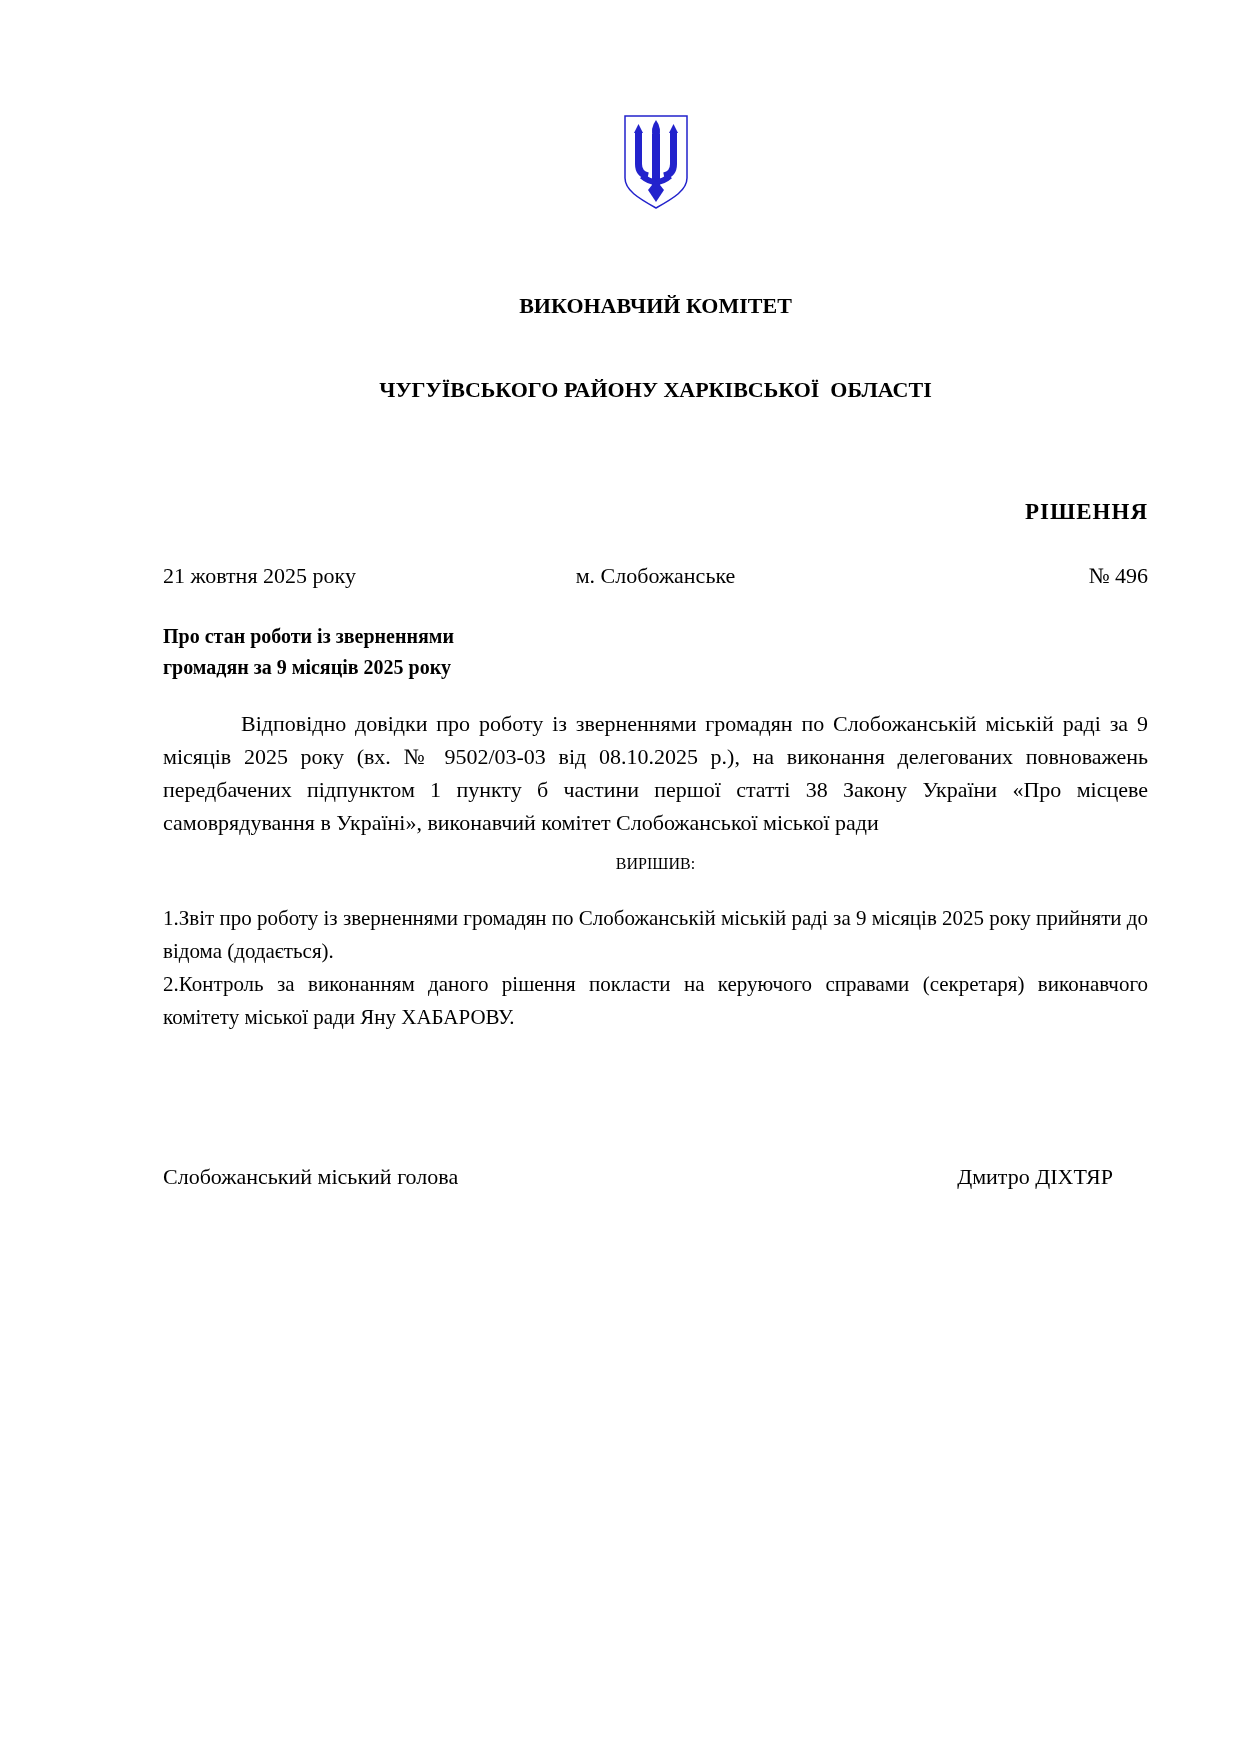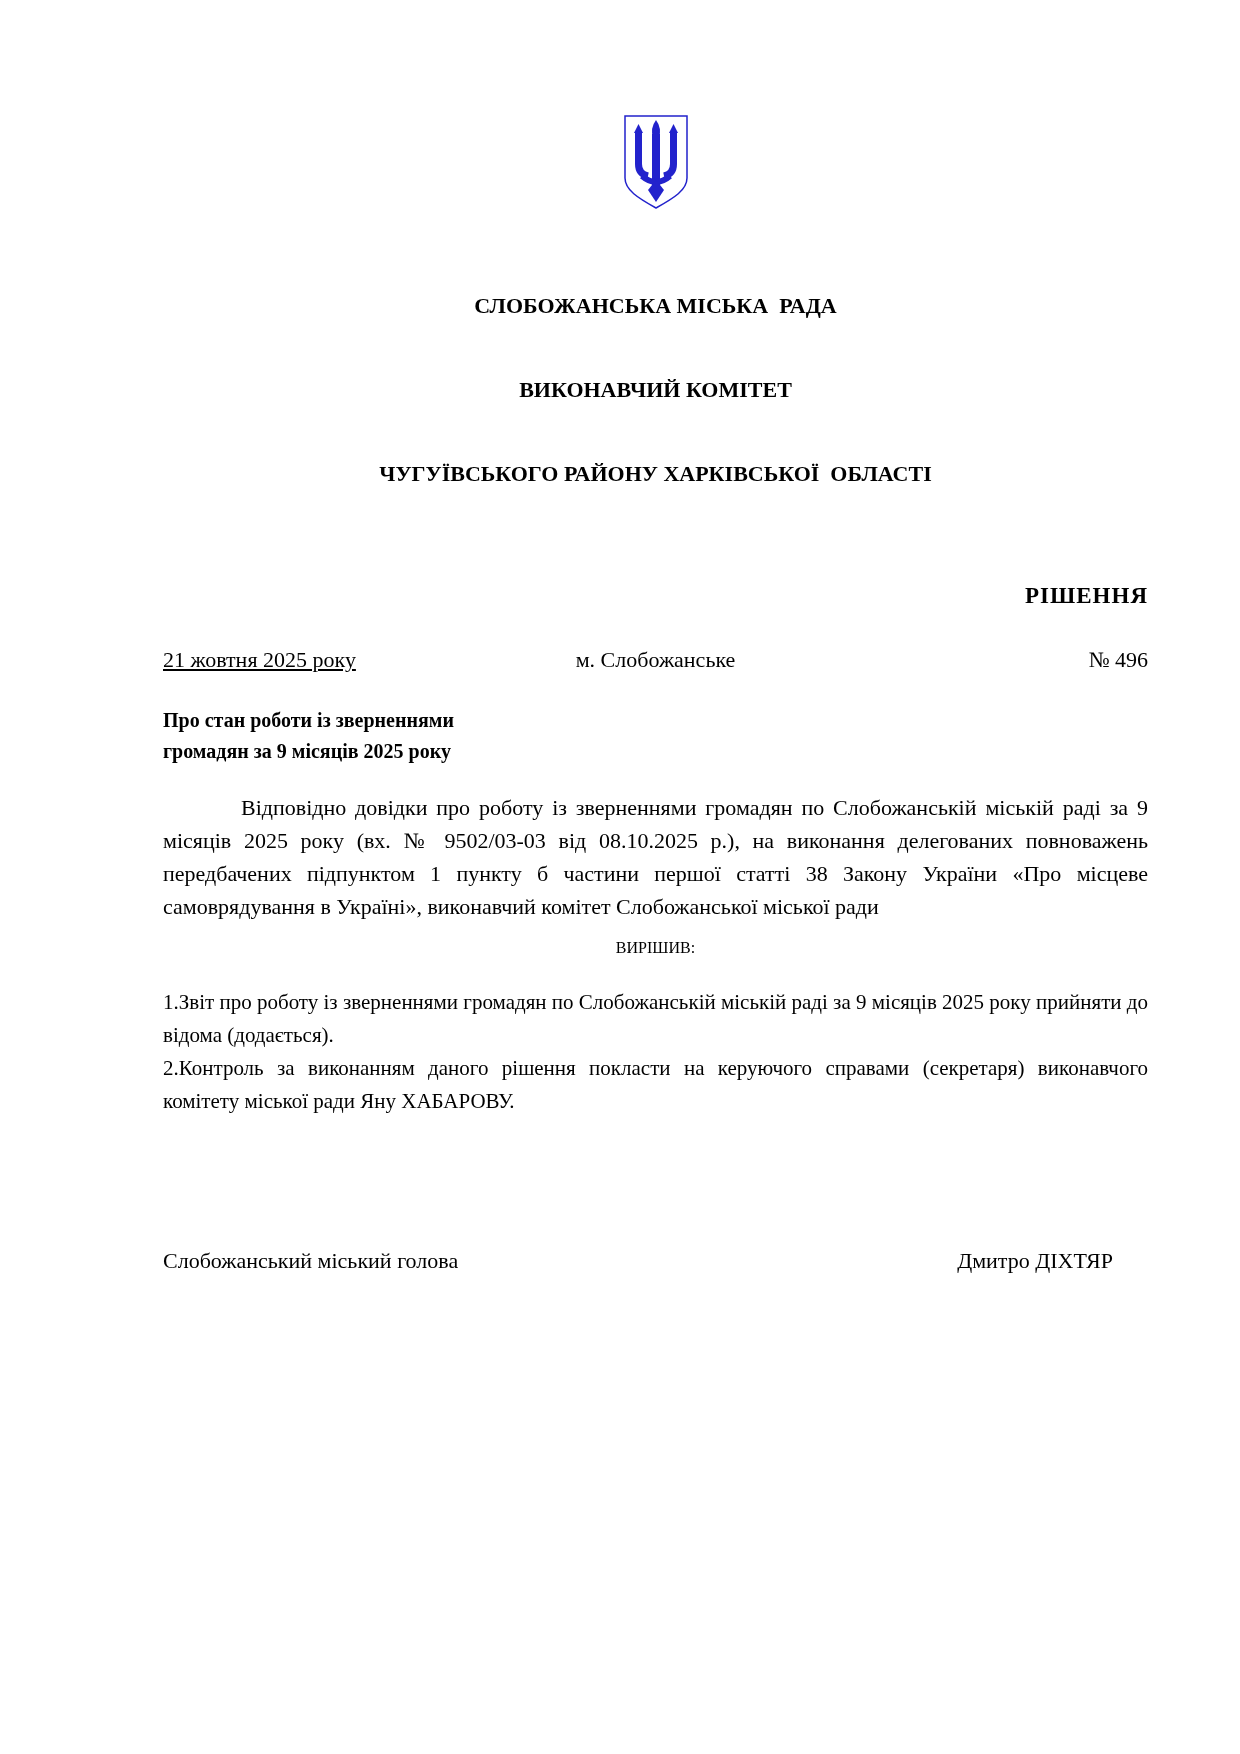--- a/index.html
+++ b/index.html
@@ -21,21 +21,21 @@
     text-align:center; font-weight:bold;
     font-size:22px; line-height:28px;
     margin-top:24px; white-space:pre;
   }
   .doc-type {
     text-align:right; font-weight:bold;
     font-size:23px; letter-spacing:1px;
     margin-top:36px; line-height:31px;
   }
   .date-row { display:flex; margin-top:34px; font-size:22px; line-height:30px; }
-  .date-row .col-l { flex:1; text-align:left;text-decoration:underline; }
+  .date-row .col-l { flex:1; text-align:left; }
   .date-row .col-c { flex:1; text-align:center; }
   .date-row .col-r { flex:1; text-align:right; }
 
   .subject { font-weight:bold; font-size:20px; line-height:31px; margin-top:30px; }
   .subject p { margin:0; }
 
   .body-par {
     font-size:22px; line-height:33px;
     text-align:justify; text-indent:78px;
     margin:24px 0 0 0;
@@ -66,21 +66,20 @@
         <path d="M17.5 20 V52 Q17.5 62 27 64" fill="none" stroke="currentColor" stroke-width="7"></path>
         <path d="M52.5 20 V52 Q52.5 62 43 64" fill="none" stroke="currentColor" stroke-width="7"></path>
         <path d="M17.5 12 L22 21 H13 Z" fill="currentColor"></path>
         <path d="M52.5 12 L57 21 H48 Z" fill="currentColor"></path>
         <path d="M21 64 Q28 70 35 70 Q42 70 49 64" fill="none" stroke="currentColor" stroke-width="6"></path>
         <path d="M35 68 L43 78 L35 90 L27 78 Z" fill="currentColor"></path>
       </svg>
     </div>
 
     <div class="org-header">
-      <div>СЛОБОЖАНСЬКА МІСЬКА  РАДА</div>
       <div>ВИКОНАВЧИЙ КОМІТЕТ</div>
       <div>ЧУГУЇВСЬКОГО РАЙОНУ ХАРКІВСЬКОЇ  ОБЛАСТІ</div>
     </div>
 
     <div class="doc-type">РІШЕННЯ</div>
 
     <div class="date-row">
       <span class="col-l">21 жовтня 2025 року</span>
       <span class="col-c">м. Слобожанське</span>
       <span class="col-r">№ 496</span>

